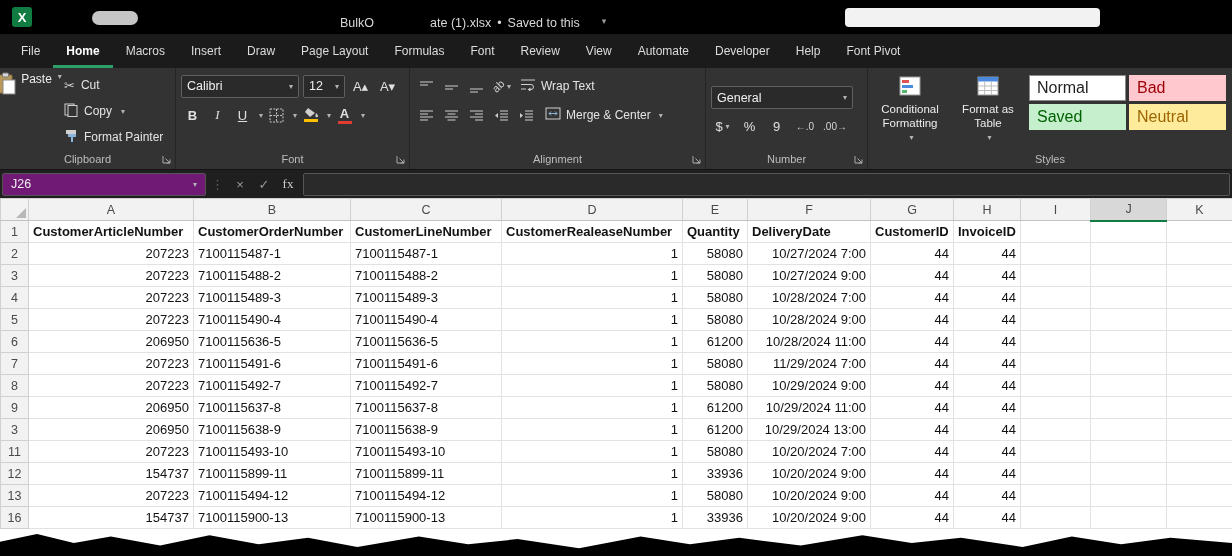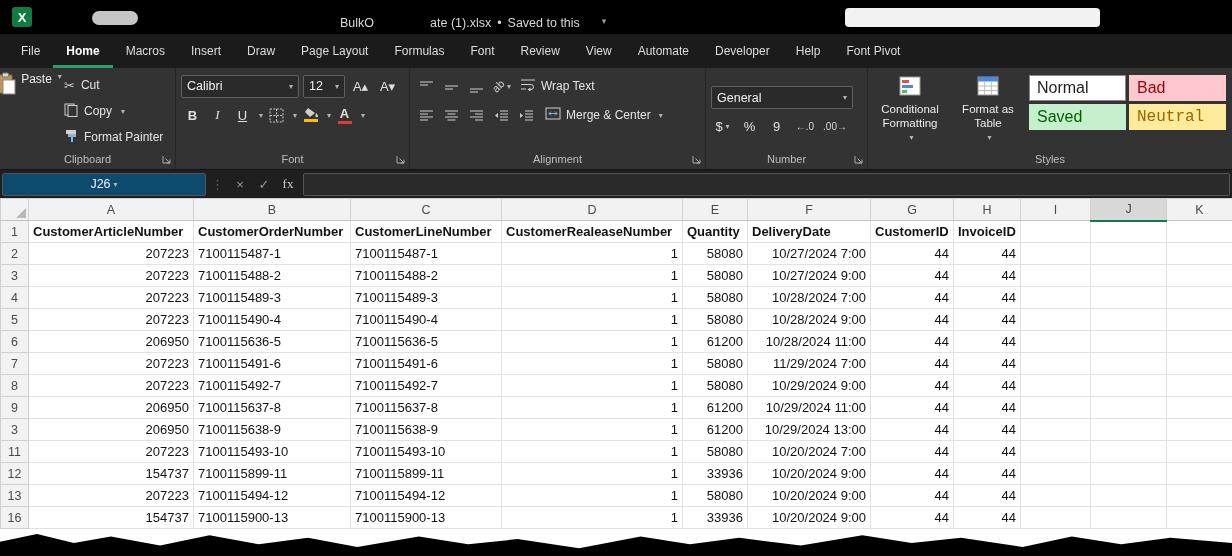--- a/index.html
+++ b/index.html
@@ -68,21 +68,21 @@
   .g-styles{width:364px;border-right:none}
   .g-styles .rcontent{gap:6px;align-items:flex-start;padding-top:1px}
   .galbtn{width:74px;display:flex;flex-direction:column;align-items:center;gap:3px;font-size:11.5px;line-height:1.2;text-align:center;color:#ececec;padding-top:3px}
   .galbtn.fat{width:70px}
   .gallery{display:grid;grid-template-columns:repeat(2,97px);gap:3px;margin-top:2px}
   .chip{display:flex;align-items:center;padding:0 7px;font-size:16px;height:26px;border:1px solid transparent}
   .chip-sel{border:1px solid #8a8a8a}
 
   
   .fbar{height:28px;flex:none;background:#1f1f1f;display:flex;align-items:center;padding:0 2px;gap:2px}
-  .namebox{width:204px;height:23px;background:#0c4a6e;border:1px solid #555;border-radius:2px;display:flex;align-items:center;justify-content:center;padding:0 8px;font-size:12.5px;color:#eee}
+  .namebox{width:204px;height:23px;background:#701a75;border:1px solid #555;border-radius:2px;display:flex;align-items:center;justify-content:space-between;padding:0 8px;font-size:12.5px;color:#eee}
   .fbsep{color:#606060;font-size:13px;padding:0 3px}
   .fbtn{width:22px;text-align:center;color:#9a9a9a;font-size:13px}
   .fxbtn{font-family:"Liberation Serif",serif;color:#cfcfcf}
   .finput{flex:1;height:23px;background:#2a2a2a;border:1px solid #555;border-radius:2px;margin-left:2px}
 
   
   .gridwrap{flex:1;background:#fff;overflow:hidden;position:relative}
   table.sheet{border-collapse:collapse;table-layout:fixed;width:1232px}
   .sheet thead th{background:#f2f2f2;border:1px solid #d0d0d0;border-bottom:1px solid #c2c2c2;height:22px;font-weight:400;font-size:12.5px;color:#4a4a4a;text-align:center;padding:0}
   .sheet thead th.selcol{background:#d8d8d8;border-bottom:2px solid #107c41}
@@ -366,21 +366,21 @@
                 <path d="M1 10h20M1 14.5h20M7.7 5.5v13.5M14.3 5.5v13.5" stroke="#bbb"></path>
               </svg>
           </span>
           <span>Format as Table</span>
           <span class="chev">▾</span>
         </div>
         <div class="gallery">
             <div class="chip chip-sel" style="background: rgb(255, 255, 255); color: rgb(31, 31, 31);">Normal</div>
             <div class="chip" style="background: rgb(255, 199, 206); color: rgb(156, 0, 6);">Bad</div>
             <div class="chip" style="background: rgb(198, 239, 206); color: rgb(0, 97, 0);">Saved</div>
-            <div class="chip" style="background: rgb(255, 235, 156); color: rgb(156, 101, 0); font-family: Liberation Mono, monospace;">Neutral</div>
+            <div class="chip" style="background: rgb(255, 235, 156); color: rgb(156, 101, 0);">Neutral</div>
           </div>
       </div>
       <div class="glabel">Styles</div>
     </div>
   </div>
 
   <div class="fbar">
     <div class="namebox">
       <span>J26</span>
       <span class="chev">▾</span>

